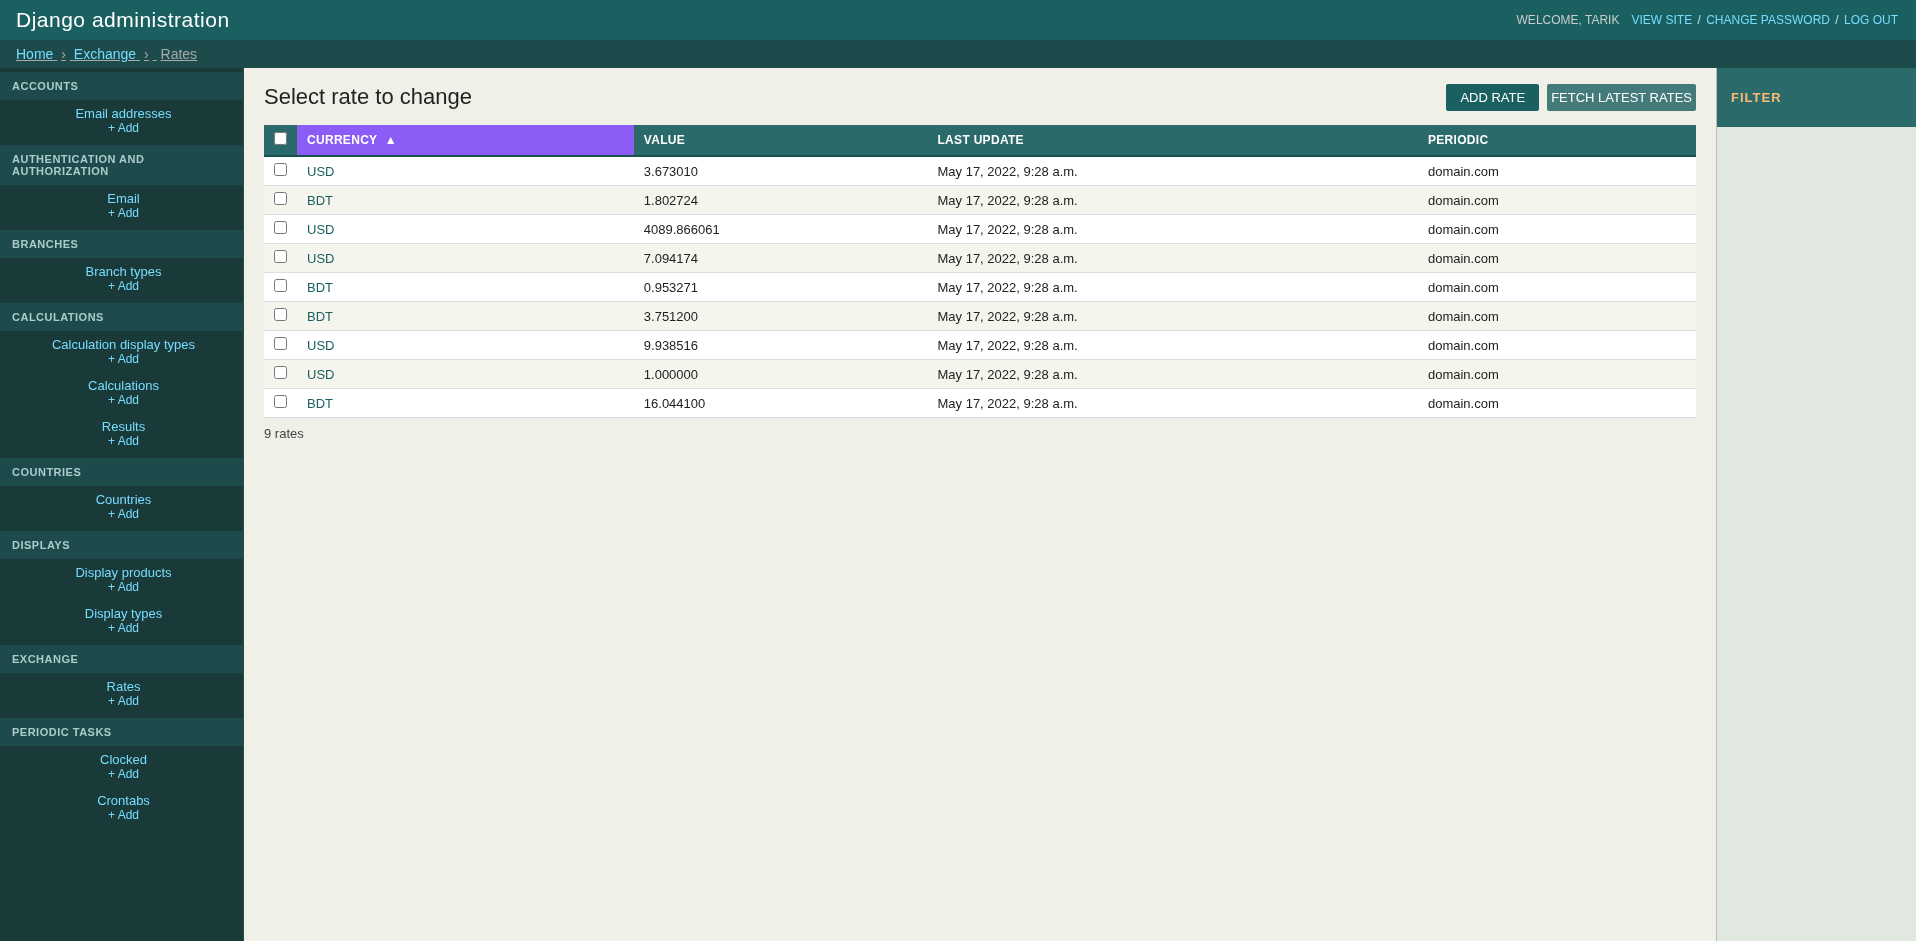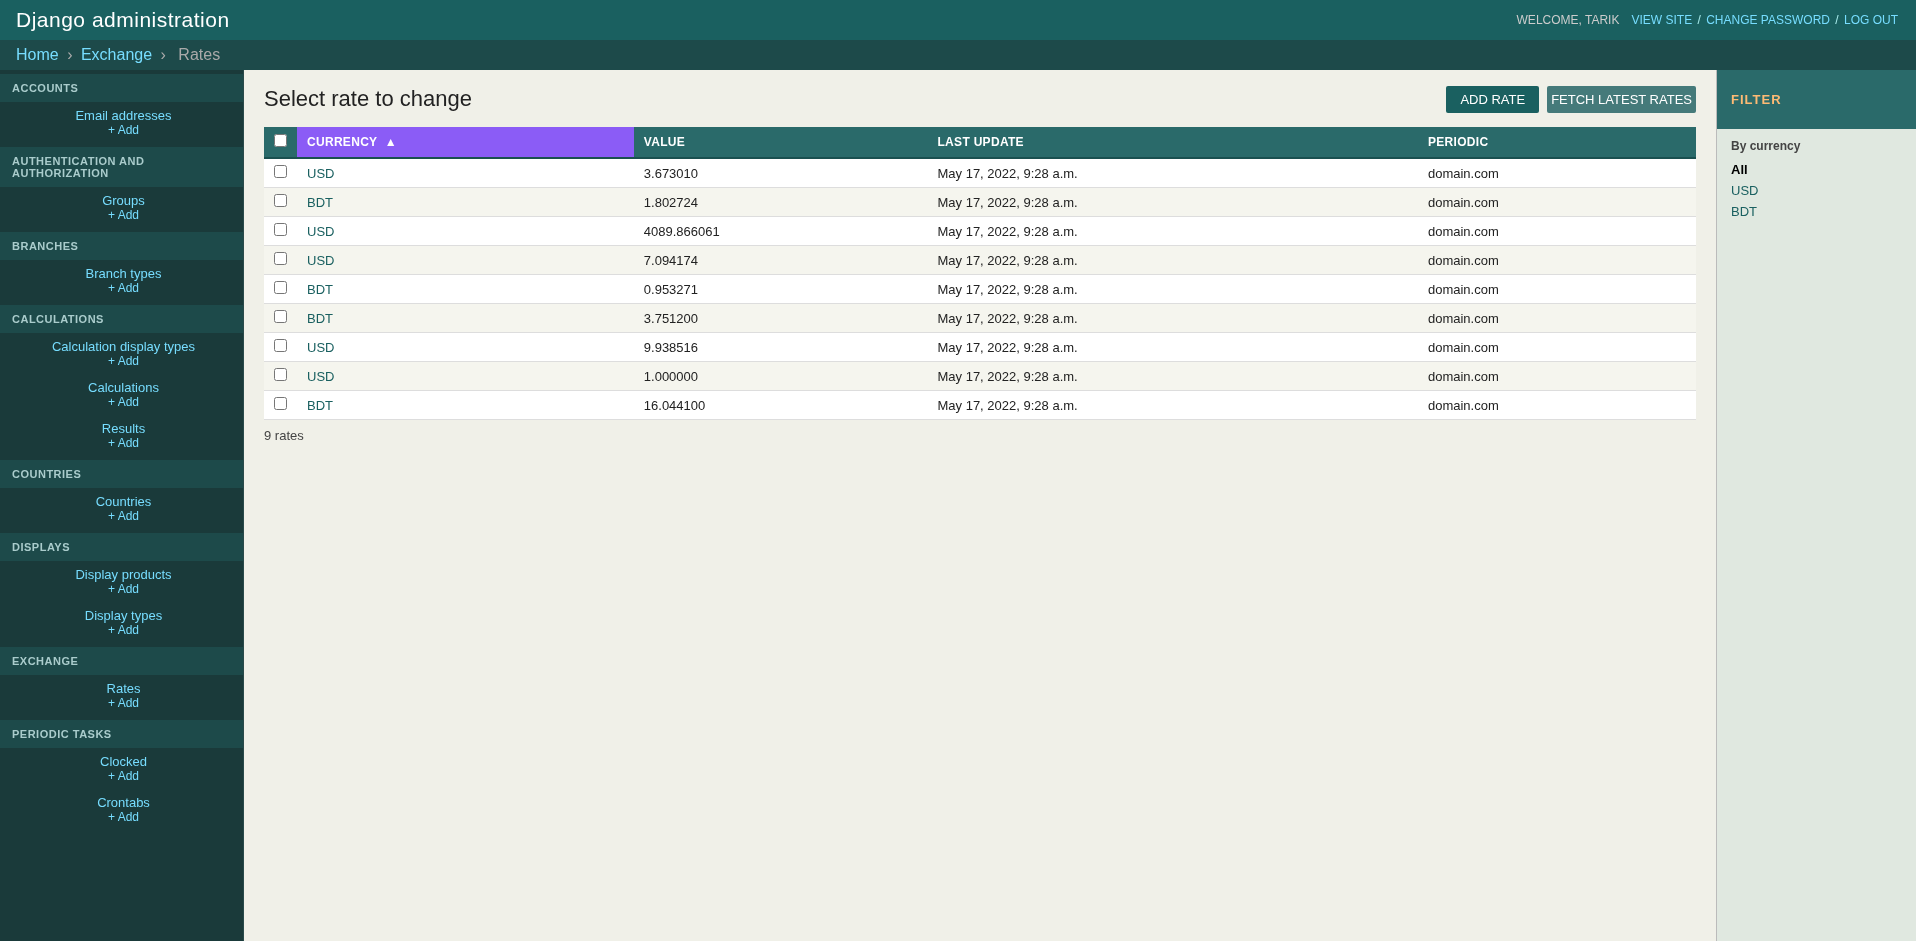--- a/index.html
+++ b/index.html
@@ -6,21 +6,21 @@
     body { font-family: 'Segoe UI', Arial, sans-serif; font-size: 13px; background: #1a3a3a; color: #ccc; }
 
     
     #header { background: #1a6060; padding: 8px 16px; display: flex; align-items: center; justify-content: space-between; }
     #header .site-title { color: #fff; font-size: 21px; font-weight: 300; letter-spacing: 0.5px; }
     #header .user-tools { color: #aee; font-size: 12px; }
     #header .user-tools a { color: #7df; text-decoration: none; margin: 0 2px; }
     #header .user-welcome { color: #ccc; }
 
     
-    #breadcrumb { background: #1d4a4a; padding: 6px 16px; font-size: 16px; color: #aaa; }
+    #breadcrumb { background: #1d4a4a; padding: 6px 16px; font-size: 14px; color: #aaa; text-decoration: underline; }
     #breadcrumb a { color: #7df; text-decoration: none; }
     #breadcrumb span { margin: 0 4px; }
 
     
     .layout { display: flex; min-height: calc(100vh - 68px); }
 
     
     .sidebar { width: 244px; min-width: 244px; background: #1a3a3a; border-right: 1px solid #2a4a4a; }
     .sidebar-section-header { background: #1d4a4a; color: #aacccc; font-size: 11px; font-weight: bold; padding: 8px 12px; letter-spacing: 0.5px; text-transform: uppercase; margin-top: 4px; }
     .sidebar-item { display: flex; align-items: center; justify-content: space-between; padding: 6px 12px 6px 16px; color: #ccc; font-size: 13px; cursor: pointer; flex-direction: column; }
@@ -96,21 +96,21 @@
 <div class="layout">
 
   <div class="sidebar" id="sidebar-container">
       <div class="sidebar-section-header">ACCOUNTS</div>
       <div class="sidebar-item">
         <a>Email addresses</a>
         <span class="sidebar-add">+ Add</span>
       </div>
       <div class="sidebar-section-header">AUTHENTICATION AND AUTHORIZATION</div>
       <div class="sidebar-item">
-        <a>Groups</a>
+        <a>Email</a>
         <span class="sidebar-add">+ Add</span>
       </div>
       <div class="sidebar-section-header">BRANCHES</div>
       <div class="sidebar-item">
         <a>Branch types</a>
         <span class="sidebar-add">+ Add</span>
       </div>
       <div class="sidebar-section-header">CALCULATIONS</div>
       <div class="sidebar-item">
         <a>Calculation display types</a>
@@ -245,23 +245,15 @@
               <td>domain.com</td>
             </tr>
           </tbody>
       </table>
 
       <div class="result-count">9 rates</div>
     </div>
 
     <div class="filter-panel">
       <div class="filter-header">FILTER</div>
-      <div class="filter-section">
-        <div class="filter-section-title">By currency</div>
-        <div id="filter-items">
-            <a class="filter-item active" href="#">All</a>
-            <a class="filter-item" href="#">USD</a>
-            <a class="filter-item" href="#">BDT</a>
-          </div>
-      </div>
     </div>
   </div>
 </div>
 
 </body></html>

